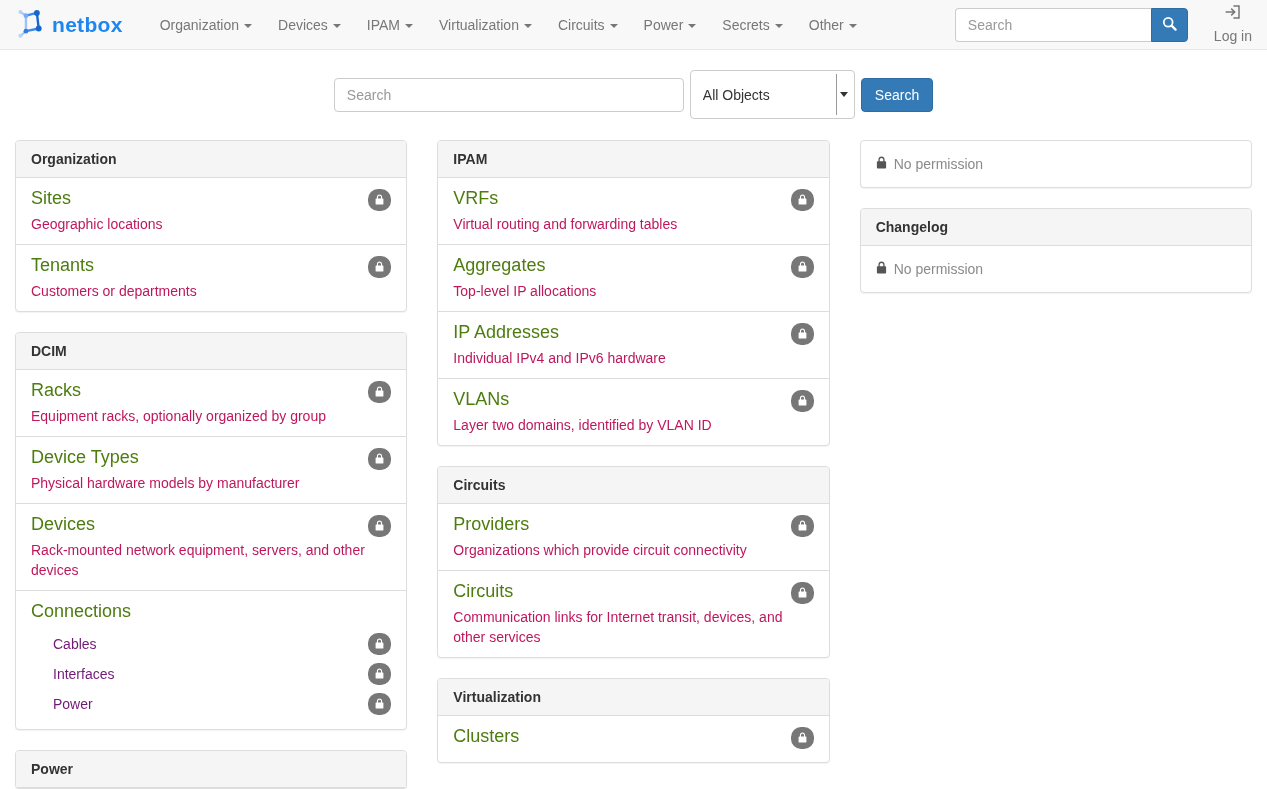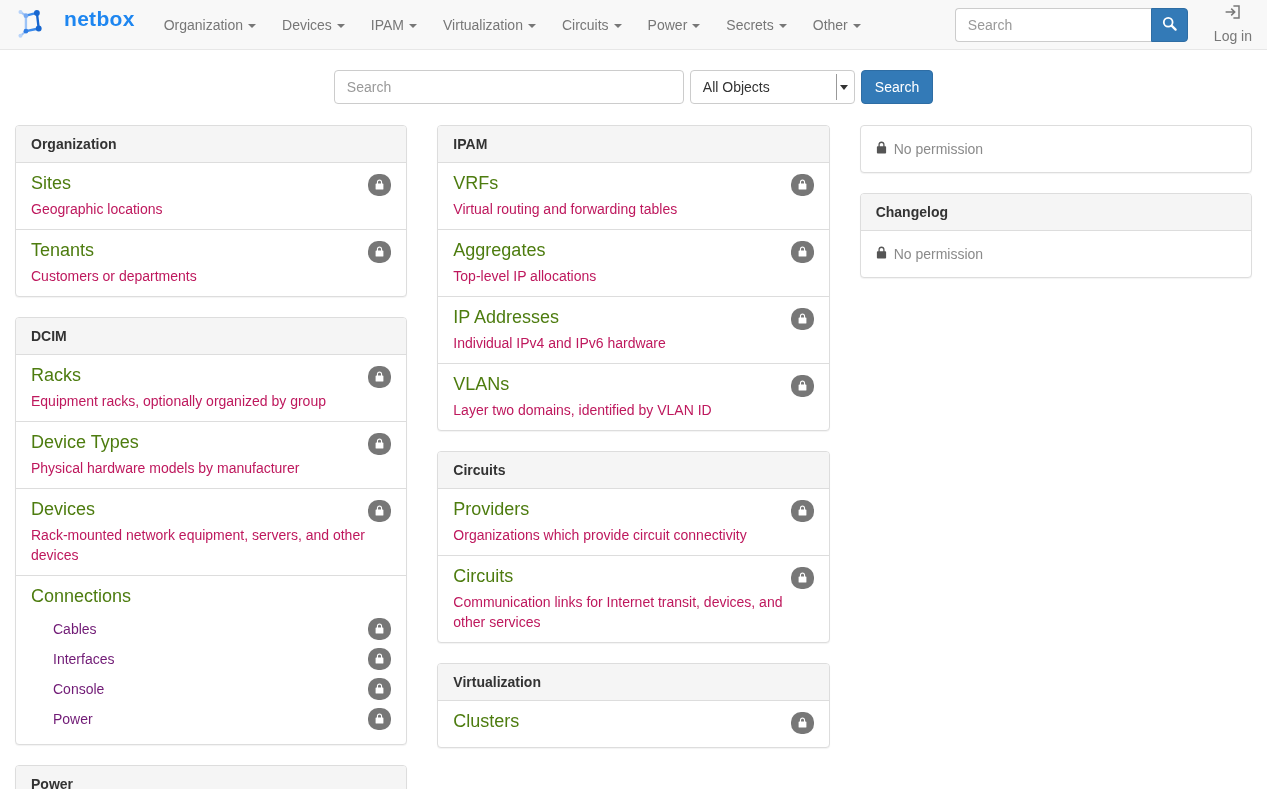--- a/index.html
+++ b/index.html
@@ -8,21 +8,21 @@
     width:1267px; height:789px; overflow:hidden;
     background:#fff; color:#333;
     font-family:"Liberation Sans", sans-serif; font-size:14px;
   }
   
   .navbar {
     height:50px; background:var(--navbar-bg,#f8f8f8);
     border-bottom:1px solid #e7e7e7;
     display:flex; align-items:center; padding:0 15px;
   }
-  .brand { display:flex; gap:18px; margin-right:16px; text-decoration:none; cursor:pointer; }
+  .brand { display:flex; align-items:center; gap:6px; margin-right:24px; text-decoration:none; cursor:pointer; }
   .brand-text { font-size:21px; font-weight:bold; color:var(--brand-blue,#1e86f0); letter-spacing:.3px; }
   .nav-menu { display:flex; align-items:stretch; height:50px; }
   .nav-item {
     color:#777; padding:15px 13px; line-height:20px; cursor:pointer;
     display:flex; align-items:center; gap:5px; white-space:nowrap;
   }
   .caret {
     display:inline-block; width:0; height:0; margin-top:2px;
     border-left:4px solid transparent; border-right:4px solid transparent;
     border-top:4px solid currentColor;
@@ -42,21 +42,21 @@
   }
   .login { color:#777; display:flex; align-items:center; gap:6px; margin-left:26px; cursor:pointer; text-decoration:none;flex-direction:column; }
   
   .search-row { display:flex; justify-content:center; align-items:center; gap:6px; margin:20px 0 21px; }
   .main-search-input {
     width:350px; height:34px; padding:6px 12px; font-size:14px; color:#555;
     border:1px solid #ccc; border-radius:4px; outline:none; font-family:inherit;
   }
   .main-search-input::placeholder { color:#999; }
   .object-select {
-    position:relative; width:165px; height:34px; background:#fff;
+    position:relative; width:165px; height:49px; background:#fff;
     border:1px solid #ccc; border-radius:4px; display:flex; align-items:center;
     padding:6px 26px 6px 12px; cursor:pointer; color:#333;
   }
   .select-arrow-zone {
     position:absolute; top:3px; bottom:3px; right:3px; width:15px;
     border-left:1px solid #999; display:flex; align-items:center; justify-content:center;
   }
   .select-caret {
     width:0; height:0; border-left:4px solid transparent; border-right:4px solid transparent;
     border-top:5px solid #333;
@@ -267,28 +267,20 @@
             </div>
             <div class="sub-row">
               <span class="sub-label">Interfaces</span>
               <span class="badge">
                 <span><svg width="9" height="11" viewBox="0 0 9 11">
                     <path d="M4.5 0.5 C3 0.5 1.9 1.6 1.9 3.1 V4.4 H1.3 C0.9 4.4 0.6 4.7 0.6 5.1 V9.9 C0.6 10.3 0.9 10.6 1.3 10.6 H7.7 C8.1 10.6 8.4 10.3 8.4 9.9 V5.1 C8.4 4.7 8.1 4.4 7.7 4.4 H7.1 V3.1 C7.1 1.6 6 0.5 4.5 0.5 Z M4.5 1.7 C5.3 1.7 6 2.3 6 3.1 V4.4 H3 V3.1 C3 2.3 3.7 1.7 4.5 1.7 Z" fill="#fff"></path>
                   </svg></span>
               </span>
             </div>
             <div class="sub-row">
-              <span class="sub-label">Console</span>
-              <span class="badge">
-                <span><svg width="9" height="11" viewBox="0 0 9 11">
-                    <path d="M4.5 0.5 C3 0.5 1.9 1.6 1.9 3.1 V4.4 H1.3 C0.9 4.4 0.6 4.7 0.6 5.1 V9.9 C0.6 10.3 0.9 10.6 1.3 10.6 H7.7 C8.1 10.6 8.4 10.3 8.4 9.9 V5.1 C8.4 4.7 8.1 4.4 7.7 4.4 H7.1 V3.1 C7.1 1.6 6 0.5 4.5 0.5 Z M4.5 1.7 C5.3 1.7 6 2.3 6 3.1 V4.4 H3 V3.1 C3 2.3 3.7 1.7 4.5 1.7 Z" fill="#fff"></path>
-                  </svg></span>
-              </span>
-            </div>
-            <div class="sub-row">
               <span class="sub-label">Power</span>
               <span class="badge">
                 <span><svg width="9" height="11" viewBox="0 0 9 11">
                     <path d="M4.5 0.5 C3 0.5 1.9 1.6 1.9 3.1 V4.4 H1.3 C0.9 4.4 0.6 4.7 0.6 5.1 V9.9 C0.6 10.3 0.9 10.6 1.3 10.6 H7.7 C8.1 10.6 8.4 10.3 8.4 9.9 V5.1 C8.4 4.7 8.1 4.4 7.7 4.4 H7.1 V3.1 C7.1 1.6 6 0.5 4.5 0.5 Z M4.5 1.7 C5.3 1.7 6 2.3 6 3.1 V4.4 H3 V3.1 C3 2.3 3.7 1.7 4.5 1.7 Z" fill="#fff"></path>
                   </svg></span>
               </span>
             </div>
           </div>
         </div>
       </div>

